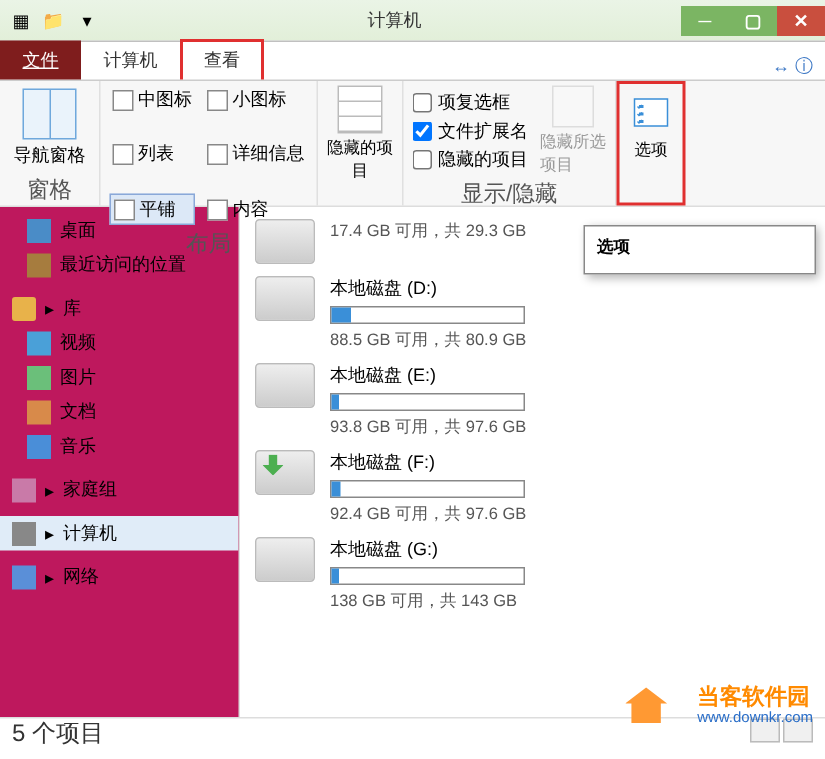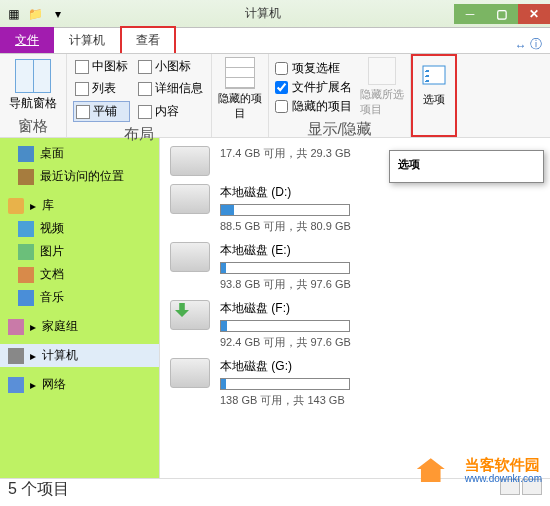--- a/index.html
+++ b/index.html
@@ -9,56 +9,56 @@
 .titlebar .qat { display: flex; gap: 6px; padding: 0 6px; }
 .titlebar .qat .qi { width: 16px; height: 16px; display: flex; align-items: center; justify-content: center; }
 .titlebar .title { flex: 1; text-align: center; color: #333; }
 .wincontrols { display: flex; }
 .wcbtn { width: 32px; height: 20px; display: flex; align-items: center; justify-content: center; color: #fff; font-weight: bold; }
 .wcbtn.min, .wcbtn.max { background: #7bb563; }
 .wcbtn.close { background: #c94f3e; }
 
 .tabs { height: 26px; display: flex; align-items: flex-end; background: #fff; border-bottom: 1px solid #ccc; }
 .tab { padding: 4px 14px; border: 1px solid transparent; border-bottom: none; color: #333; cursor: pointer; }
-.tab.file { background: #a21caf; color: #fff; text-decoration: underline; }
+.tab.file { background: #7f1d1d; color: #fff; text-decoration: underline; }
 .tab.highlight { border: 2px solid #e03030; border-bottom: none; }
 .tabs .spacer { flex: 1; }
 .tabs .rightctl { padding-right: 8px; color: #3a76c4; }
 
 .ribbon { height: 84px; background: #f7f7f7; border-bottom: 1px solid #ddd; display: flex; position: relative; }
 .rgroup { border-right: 1px solid #e0e0e0; display: flex; flex-direction: column; }
 .rgroup .body { flex: 1; display: flex; align-items: center; padding: 3px 6px; }
 .rgroup .lbl { text-align: center; font-size: 15px; color: #555; padding-bottom: 1px; }
 
 .navpane { display: flex; flex-direction: column; align-items: center; width: 54px; }
 .navpane .icon { width: 36px; height: 34px; border: 1px solid #6fa8dc; background: #eaf3fb; margin-bottom: 2px; display: flex; }
 .navpane .icon div { flex: 1; border-right: 1px solid #6fa8dc; }
 .navpane .icon div:last-child { border: none; }
 
-.layoutgrid { display: grid; grid-template-columns: auto auto; gap: 3px 6px; font-size: 12px; }
+.layoutgrid { display: grid; grid-template-columns: auto auto; gap: 17px 6px; font-size: 12px; }
 .layoutgrid .cell { display: flex; align-items: center; gap: 3px; padding: 1px 2px; }
 .layoutgrid .cell.sel { border: 1px solid #8aa8d8; background: #dce8f7; }
 .icnbox { width: 14px; height: 14px; border: 1px solid #888; background: #fff; display: inline-block; }
 
 .curview { display: flex; flex-direction: column; align-items: center; width: 44px; }
 .curview .icon { width: 30px; height: 32px; border: 1px solid #bbb; background: #fff; margin-bottom: 2px; display:flex; flex-direction:column; }
 .curview .icon div { flex:1; border-bottom:1px solid #bbb; }
 
 .checks { display: flex; flex-direction: column; gap: 2px; }
 .checks label { display: flex; align-items: center; gap: 4px; }
 
 .hidecol { display: flex; flex-direction: column; align-items: center; width: 44px; }
 .hidecol .icon { width: 28px; height: 28px; border: 1px solid #ccc; background: #fafafa; margin-bottom: 2px; opacity: .6; }
 
 .optionsgroup { border: 2px solid #e03030; display: flex; flex-direction: column; align-items: center; width: 46px; }
 .optionsgroup .icon { width: 30px; height: 30px; display: flex; align-items: center; justify-content: center; margin-top:4px; }
 .optionsgroup .icon svg { width: 26px; height: 22px; }
 
 .content { display: flex; height: 340px; }
-.sidebar { width: 160px; border-right: 1px solid #ddd; background: #bef264; padding: 4px 0; overflow: hidden; }
+.sidebar { width: 160px; border-right: 1px solid #ddd; background: #be185d; padding: 4px 0; overflow: hidden; }
 .sidebar .itm { display: flex; align-items: center; gap: 6px; padding: 3px 8px 3px 18px; }
 .sidebar .itm.hdr { padding-left: 8px; font-weight: normal; }
 .sidebar .itm:before { content: ""; width: 16px; height: 16px; display: inline-block; }
 .sidebar .grp { margin-bottom: 6px; }
 .sb-desktop:before { background: #4a8cc7; }
 .sb-recent:before { background: #a67c3e; }
 .sb-lib:before { background: #e8b24a; border-radius: 2px; }
 .sb-video:before { background: #4aa0d8; }
 .sb-pic:before { background: #6bbf7a; }
 .sb-doc:before { background: #d88a4a; }

